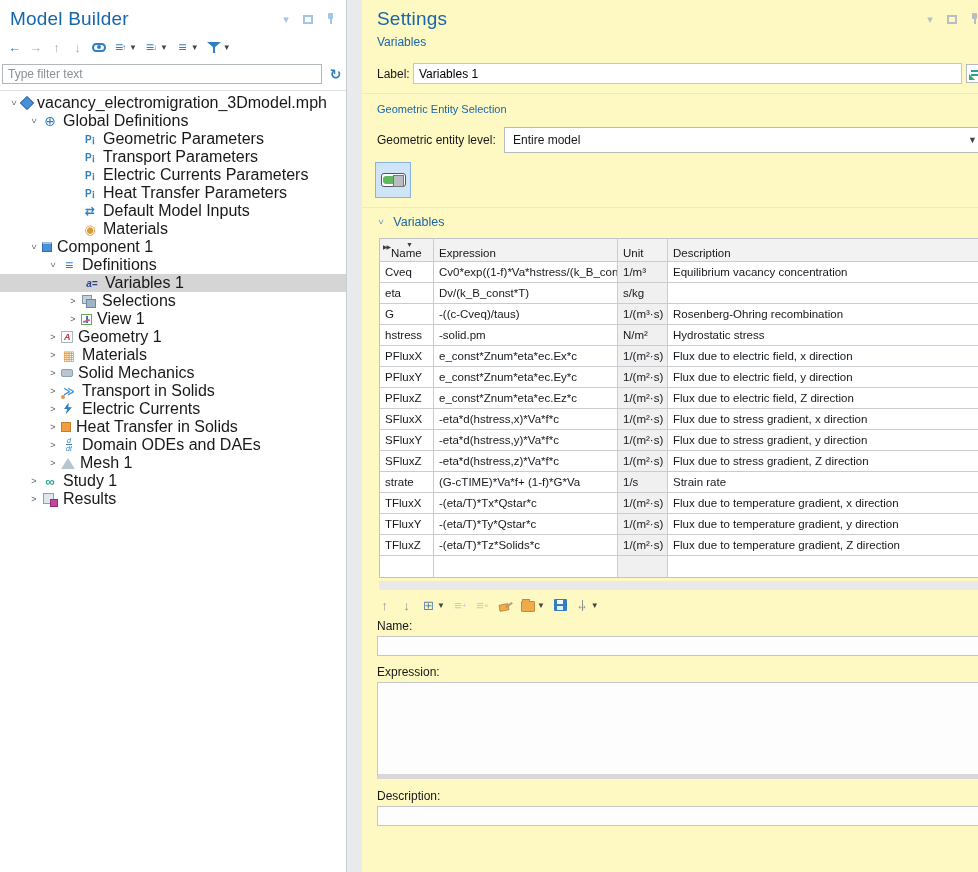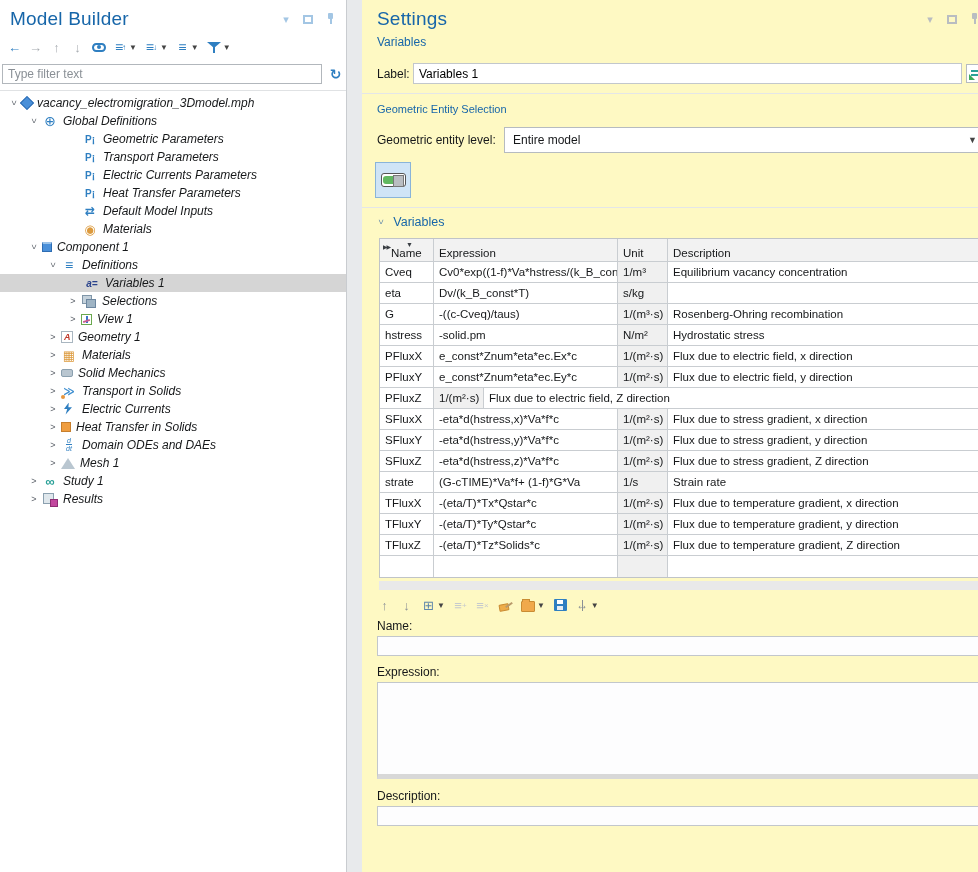--- a/index.html
+++ b/index.html
@@ -42,21 +42,21 @@
   .filter-row input { flex:1; height:20px; border:1px solid #b2b7bc; padding:0 5px; font-size:12px; font-family:inherit; color:#16181a; background:#fff; }
   .filter-row input::placeholder { color:#8a9096; }
   .ic-refresh::before { content:"↻"; color:#2f7fc1; font-weight:bold; font-size:14px; }
 
   .tree { margin-top:6px; border-top:1px solid #e0e2e4; padding-top:3px; height:789px; overflow:hidden; }
   .tree-row { display:flex; align-items:center; height:18px; white-space:nowrap; cursor:default; }
   .tree-row.selected { background:#d5d5d5; }
   .chev { width:16px; flex:none; color:#5a6068; font-size:9px; display:flex; justify-content:center; align-items:center; }
   .chev.down { transform:rotate(90deg); }
   .ti { width:16px; height:15px; flex:none; display:inline-flex; align-items:center; justify-content:center; margin-right:5px; position:relative; }
-  .tlabel { font-size:12px;font-style:italic; }
+  .tlabel { font-size:16px; }
 
   
   .i-model { width:10px; height:10px; background:#4a90d9; border:1px solid #2e6db3; transform:rotate(45deg); }
   .i-globe::before { content:"⊕"; color:#2f7fc1; font-size:14px; }
   .i-param::before { content:"P¡"; color:#2f7fc1; font-size:10px; font-weight:bold; }
   .i-inputs::before { content:"⇄"; color:#2f7fc1; font-size:12px; font-weight:bold; }
   .i-matg::before { content:"◉"; color:#dc9a3d; font-size:13px; }
   .i-comp { width:10px; height:10px; background:#4a90d9; border:1px solid #2e6db3; border-top:2px solid #9cc3e8; }
   .i-defs::before { content:"≡"; color:#2f7fc1; font-size:14px; font-weight:bold; }
   .i-vars::before { content:"a="; color:#27408b; font-size:10px; font-weight:bold; font-style:italic; }
@@ -412,20 +412,21 @@
           <div class="tc c3">Flux due to electric field, x direction</div>
         </div>
         <div class="trow">
           <div class="tc c0">PFluxY</div>
           <div class="tc c1">e_const*Znum*eta*ec.Ey*c</div>
           <div class="tc c2">1/(m²·s)</div>
           <div class="tc c3">Flux due to electric field, y direction</div>
         </div>
         <div class="trow">
           <div class="tc c0">PFluxZ</div>
+          <div class="tc c1">e_const*Znum*eta*ec.Ez*c</div>
           <div class="tc c2">1/(m²·s)</div>
           <div class="tc c3">Flux due to electric field, Z direction</div>
         </div>
         <div class="trow">
           <div class="tc c0">SFluxX</div>
           <div class="tc c1">-eta*d(hstress,x)*Va*f*c</div>
           <div class="tc c2">1/(m²·s)</div>
           <div class="tc c3">Flux due to stress gradient, x direction</div>
         </div>
         <div class="trow">

